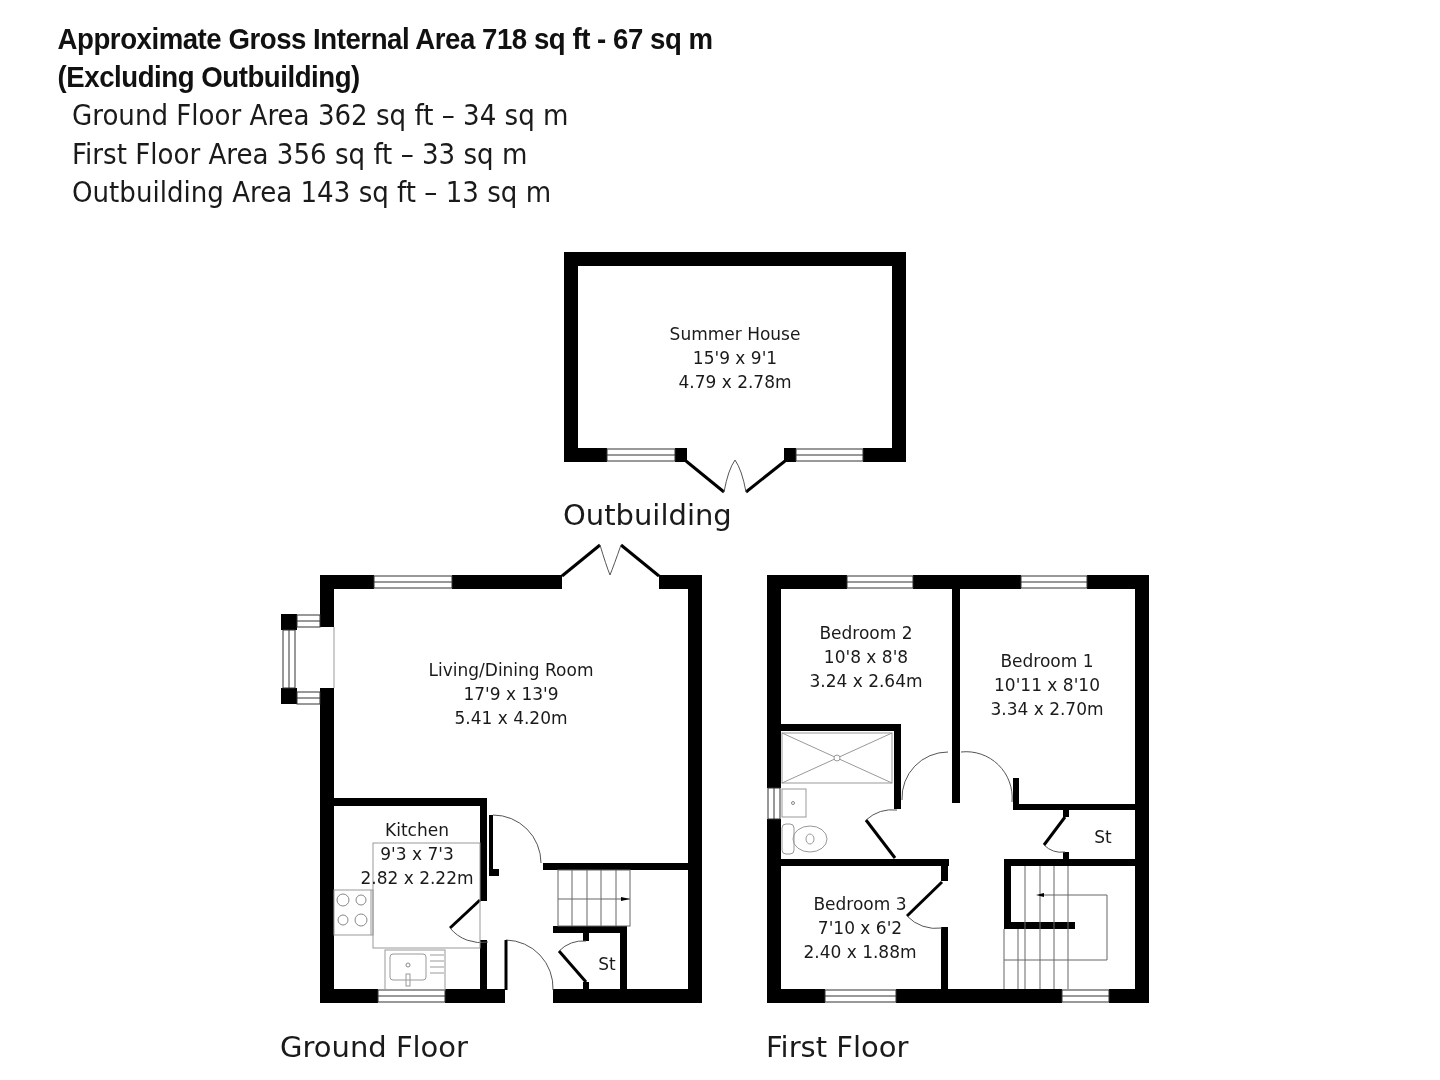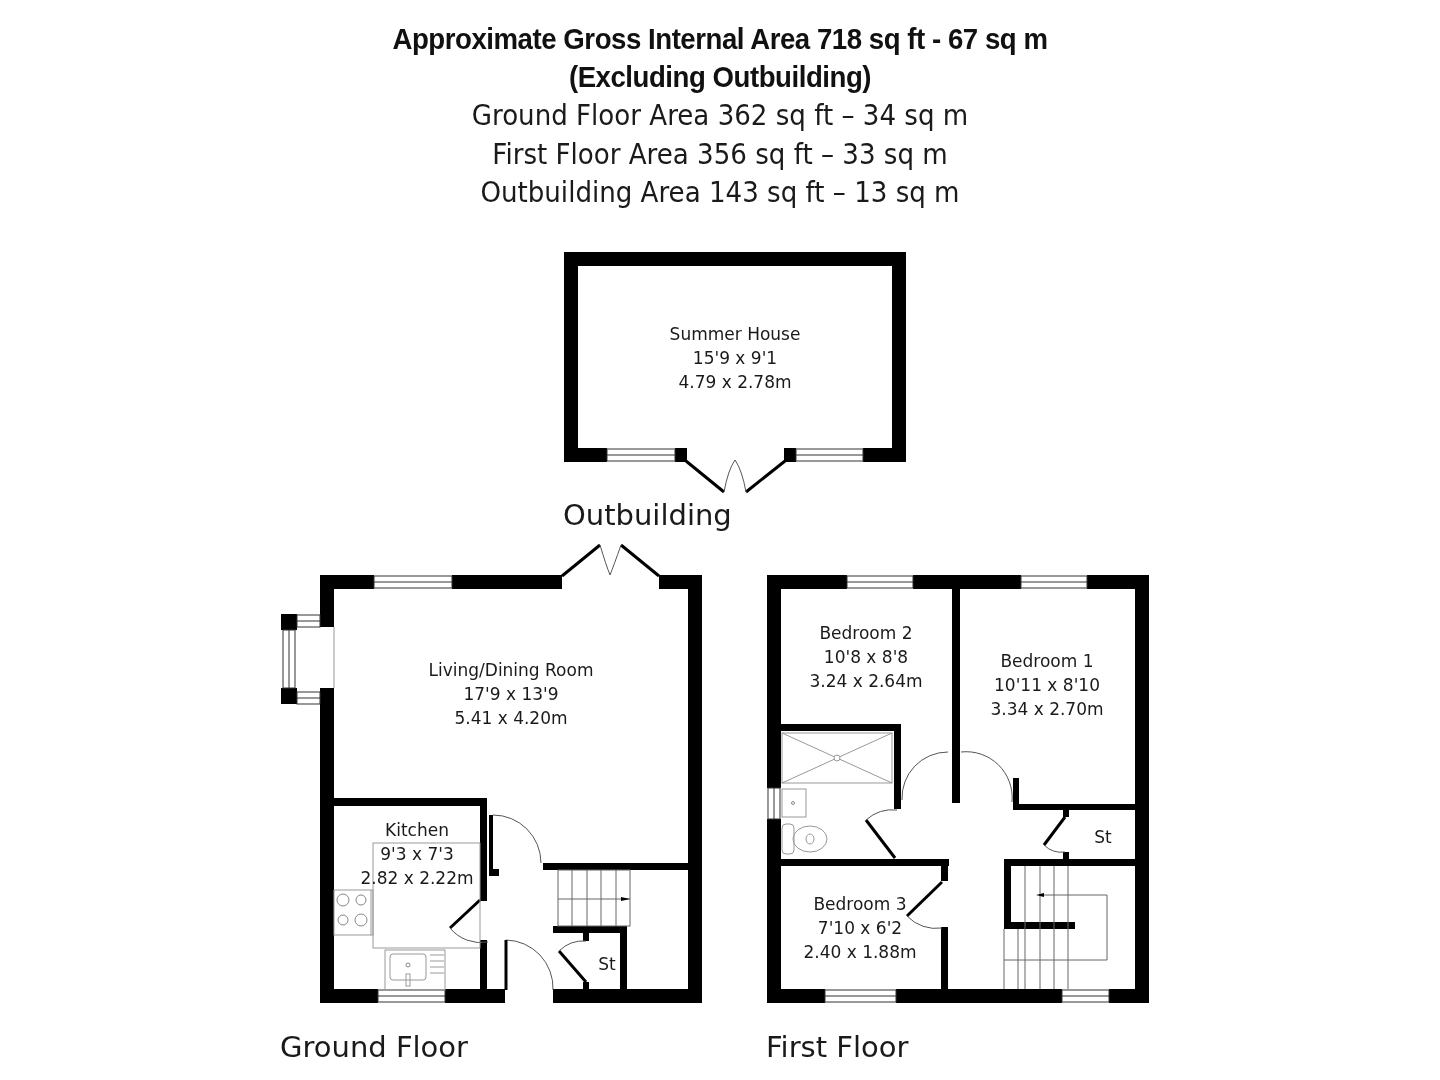--- a/index.html
+++ b/index.html
@@ -1,17 +1,17 @@
 <!DOCTYPE html>
 <html><head>
   <meta charset="utf-8">
   <style>
     html, body { margin: 0; padding: 0; background: #ffffff; }
     body { width: 1440px; height: 1080px; position: relative; overflow: hidden; font-family: "Liberation Sans", sans-serif; color: #111; }
-    .header { position: absolute; left: 0; top: 20px; width: 1440px; text-align: center; }
+    .header { position: absolute; left: 0; top: 20px; width: 1440px; text-align: left; }
     .h-bold { font-family: "Liberation Sans", sans-serif; font-weight: bold; font-size: 30px; line-height: 38px; letter-spacing: -0.5px; transform: scaleX(0.92); }
     .h-light { font-family: "DejaVu Sans", sans-serif; font-weight: normal; font-size: 29px; line-height: 38.5px; transform: scaleX(0.9); color: #1a1a1a; }
     svg { position: absolute; left: 0; top: 0; }
     .room-label { font-family: "DejaVu Sans", sans-serif; font-size: 17px; fill: #1a1a1a; }
     .floor-label { font-family: "DejaVu Sans", sans-serif; font-size: 29px; fill: #1a1a1a; }
     .wall { fill: #000; }
     .thin { stroke: #888; stroke-width: 1; fill: none; }
     .door { stroke: #000; stroke-width: 3; fill: none; }
     .swing { stroke: #555; stroke-width: 1; fill: none; }
   </style>

